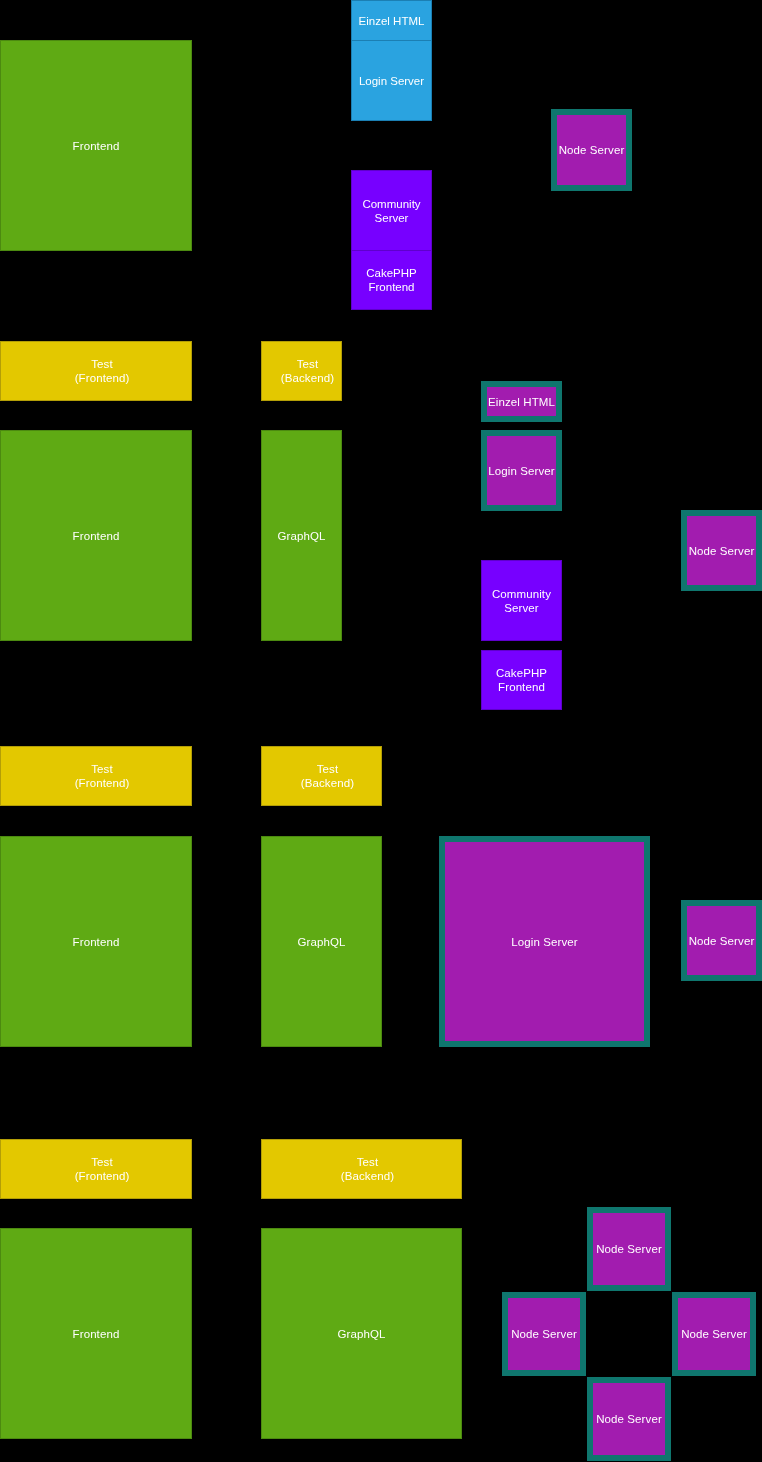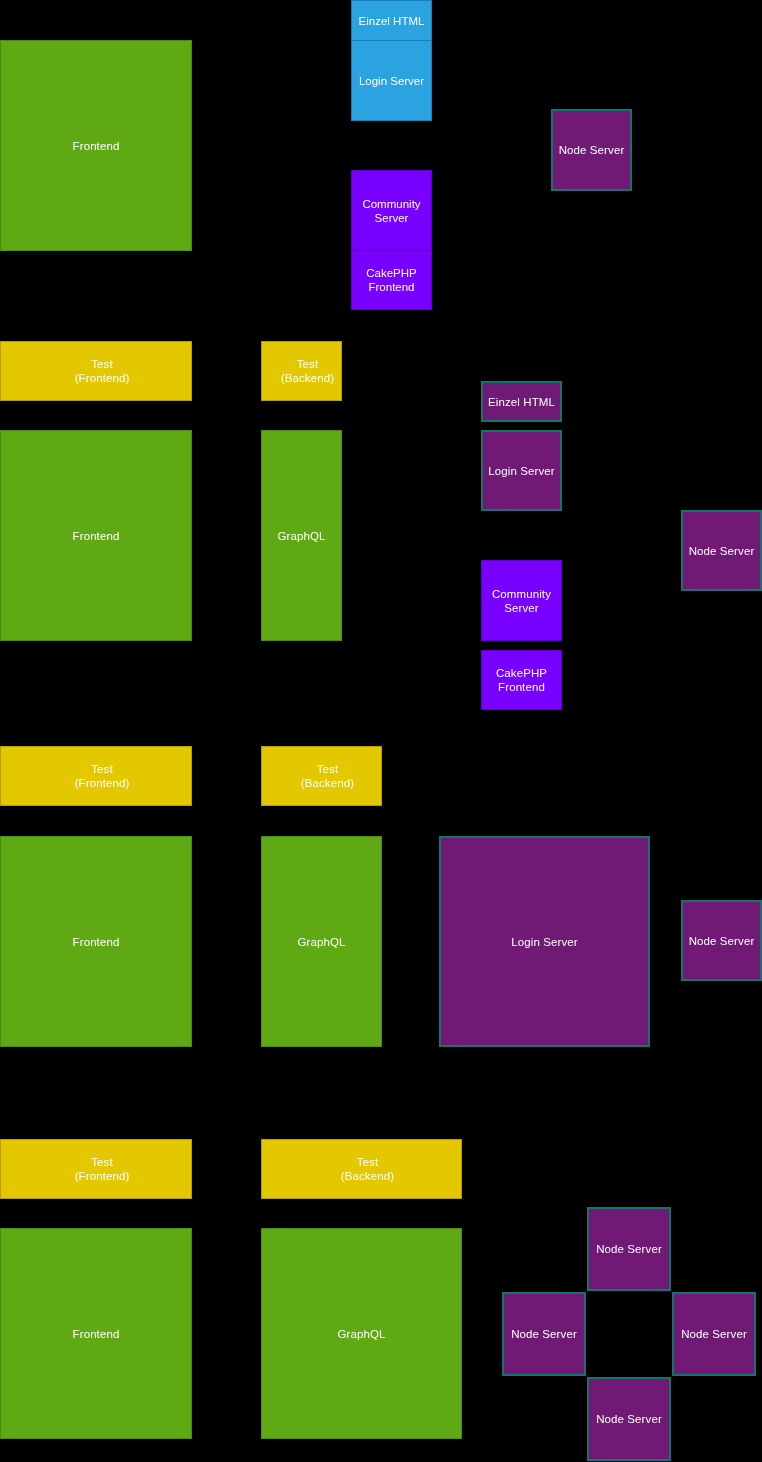--- a/index.html
+++ b/index.html
@@ -35,22 +35,22 @@
   .green {
     background: #5faa14;
     border: 1px solid #4c8a10;
   }
   .yellow {
     background: #e3c800;
     border: 1px solid #b39e07;
     padding-left: 12px;
   }
   .blue {
-    background: #701a75;
-    border: 2px solid #0f766e;
+    background: #a21caf;
+    border: 6px solid #0f766e;
     text-align: center;
   }
   .purple {
     background: #7700ff;
     border: 1px solid #5f00cc;
   }
   
   .stack {
     position: absolute;
     box-sizing: border-box;

